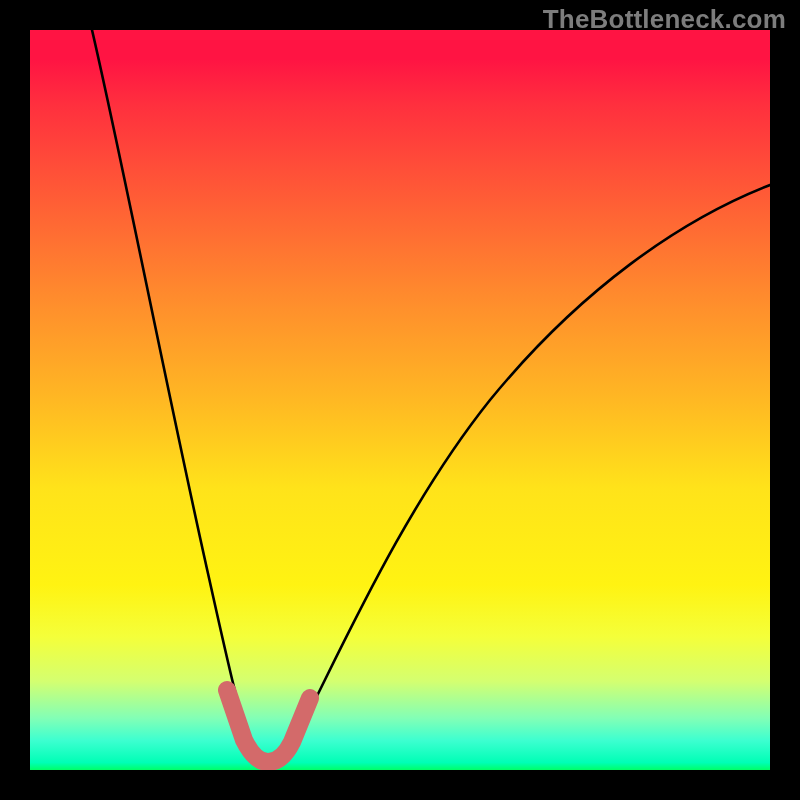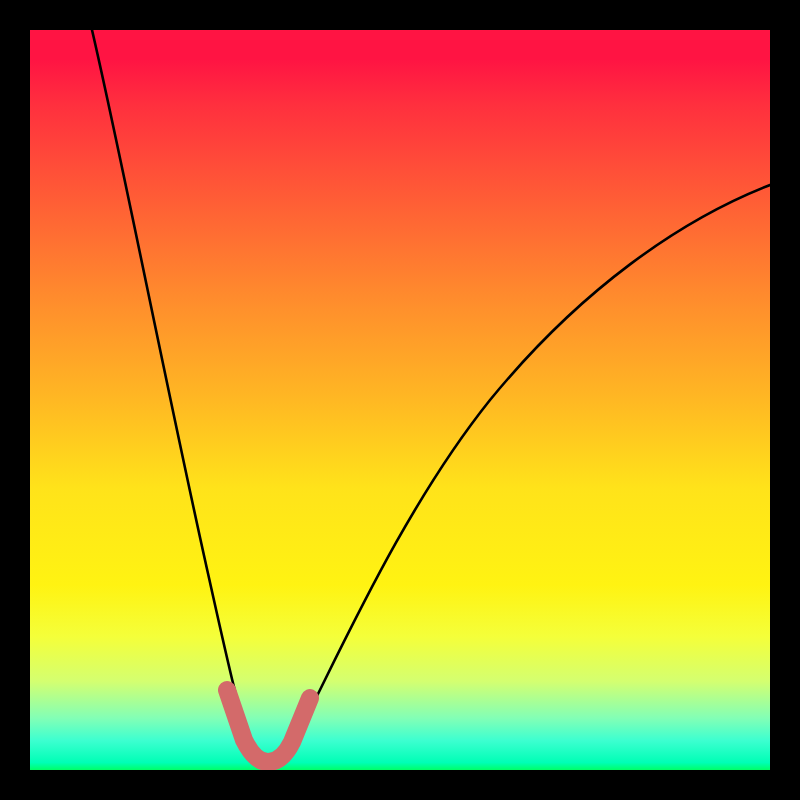--- a/index.html
+++ b/index.html
@@ -73,20 +73,21 @@
     stroke: #d36a6a;
     stroke-width: 18;
     stroke-linecap: round;
     stroke-linejoin: round;
   }
 </style>
 </head>
 <body>
 
 <div class="frame">
+  <div class="watermark">TheBottleneck.com</div>
 
   <div class="plot">
     <div class="gradient"></div>
 
     <svg class="curves" viewBox="0 0 740 740" preserveAspectRatio="none">
 
       <path class="curve" d="M 62 0
                C 90 120, 135 350, 175 530
                C 195 620, 208 680, 222 720
                C 227 732, 231 737, 235 738"></path>

